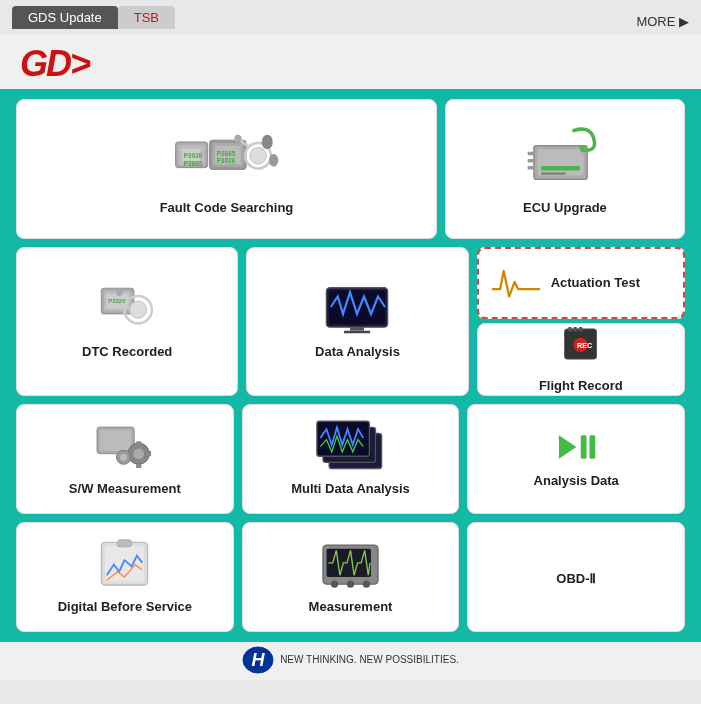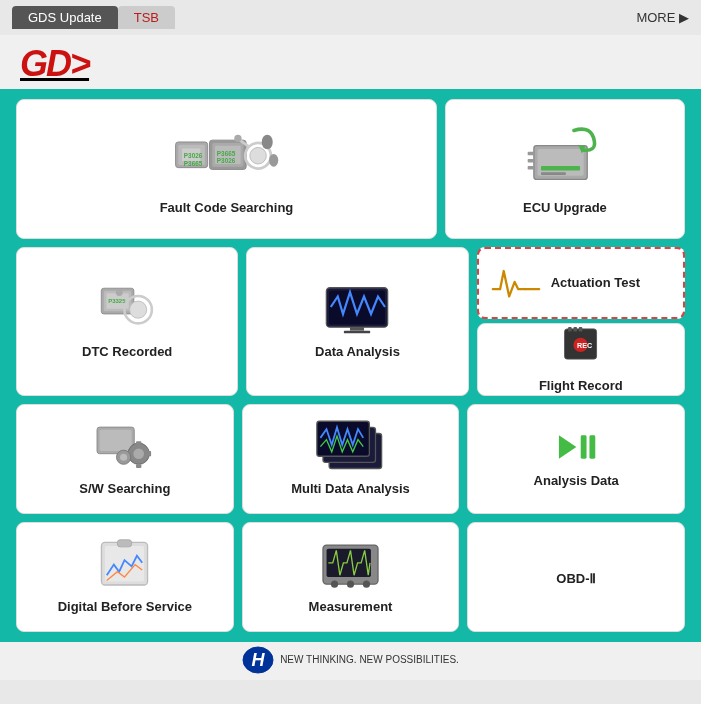--- a/index.html
+++ b/index.html
@@ -8,21 +8,21 @@
       height: 704px;
       background: #e8e8e8;
       font-family: Arial, sans-serif;
       overflow: hidden;
     }
 
     
     .top-nav {
       background: #e8e8e8;
       display: flex;
-      align-items: center;
+      align-items: flex-end;
       padding: 6px 12px;
       justify-content: space-between;
     }
     .tab-group {
       display: flex;
       gap: 0;
     }
     .tab {
       padding: 4px 16px;
       font-size: 13px;
@@ -43,21 +43,20 @@
       cursor: pointer;
       display: flex;
       align-items: center;
       gap: 2px;
     }
 
     
     .logo-area {
       padding: 8px 20px 4px 20px;
       background: #f0f0f0;
-      text-decoration: underline;
     }
     .logo-text {
       font-size: 36px;
       font-weight: 900;
       color: #cc1111;
       letter-spacing: -2px;
       font-style: italic;
     }
     .logo-text span {
       color: #cc1111;
@@ -326,21 +325,21 @@
 
           <rect x="49" y="24" width="6" height="4" rx="1" fill="#888"></rect>
           <rect x="49" y="50" width="6" height="4" rx="1" fill="#888"></rect>
           <rect x="38" y="35" width="4" height="6" rx="1" fill="#888"></rect>
           <rect x="62" y="35" width="4" height="6" rx="1" fill="#888"></rect>
 
           <circle cx="35" cy="42" r="8" fill="#999" stroke="#777" stroke-width="1"></circle>
           <circle cx="35" cy="42" r="4" fill="#bbb"></circle>
         </svg>
       </div>
-      <div class="card-label">S/W Searching</div>
+      <div class="card-label">S/W Measurement</div>
     </div>
 
     <div class="card card-med">
       <div class="icon-area">
         <svg class="multi-icon" viewBox="0 0 80 62">
 
           <rect x="15" y="15" width="60" height="40" rx="3" fill="#1a1a3a" stroke="#555" stroke-width="1.5"></rect>
           <rect x="8" y="8" width="60" height="40" rx="3" fill="#1a1a3a" stroke="#555" stroke-width="1.5"></rect>
           <rect x="1" y="1" width="60" height="40" rx="3" fill="#0a0a2a" stroke="#555" stroke-width="1.5"></rect>
           <rect x="4" y="4" width="54" height="34" rx="2" fill="#0a0a2a"></rect>

